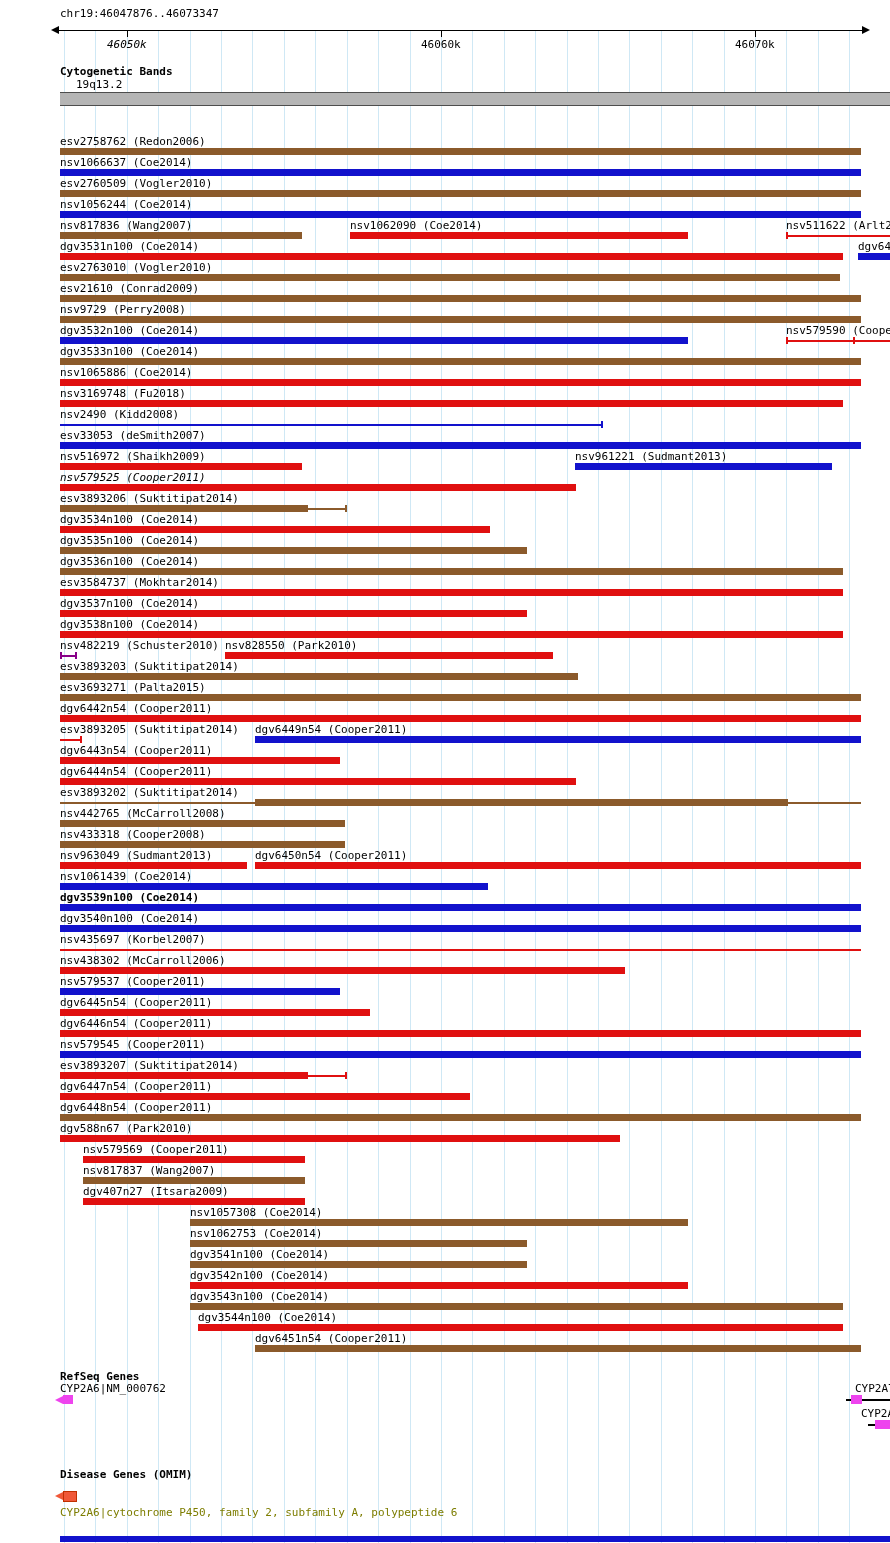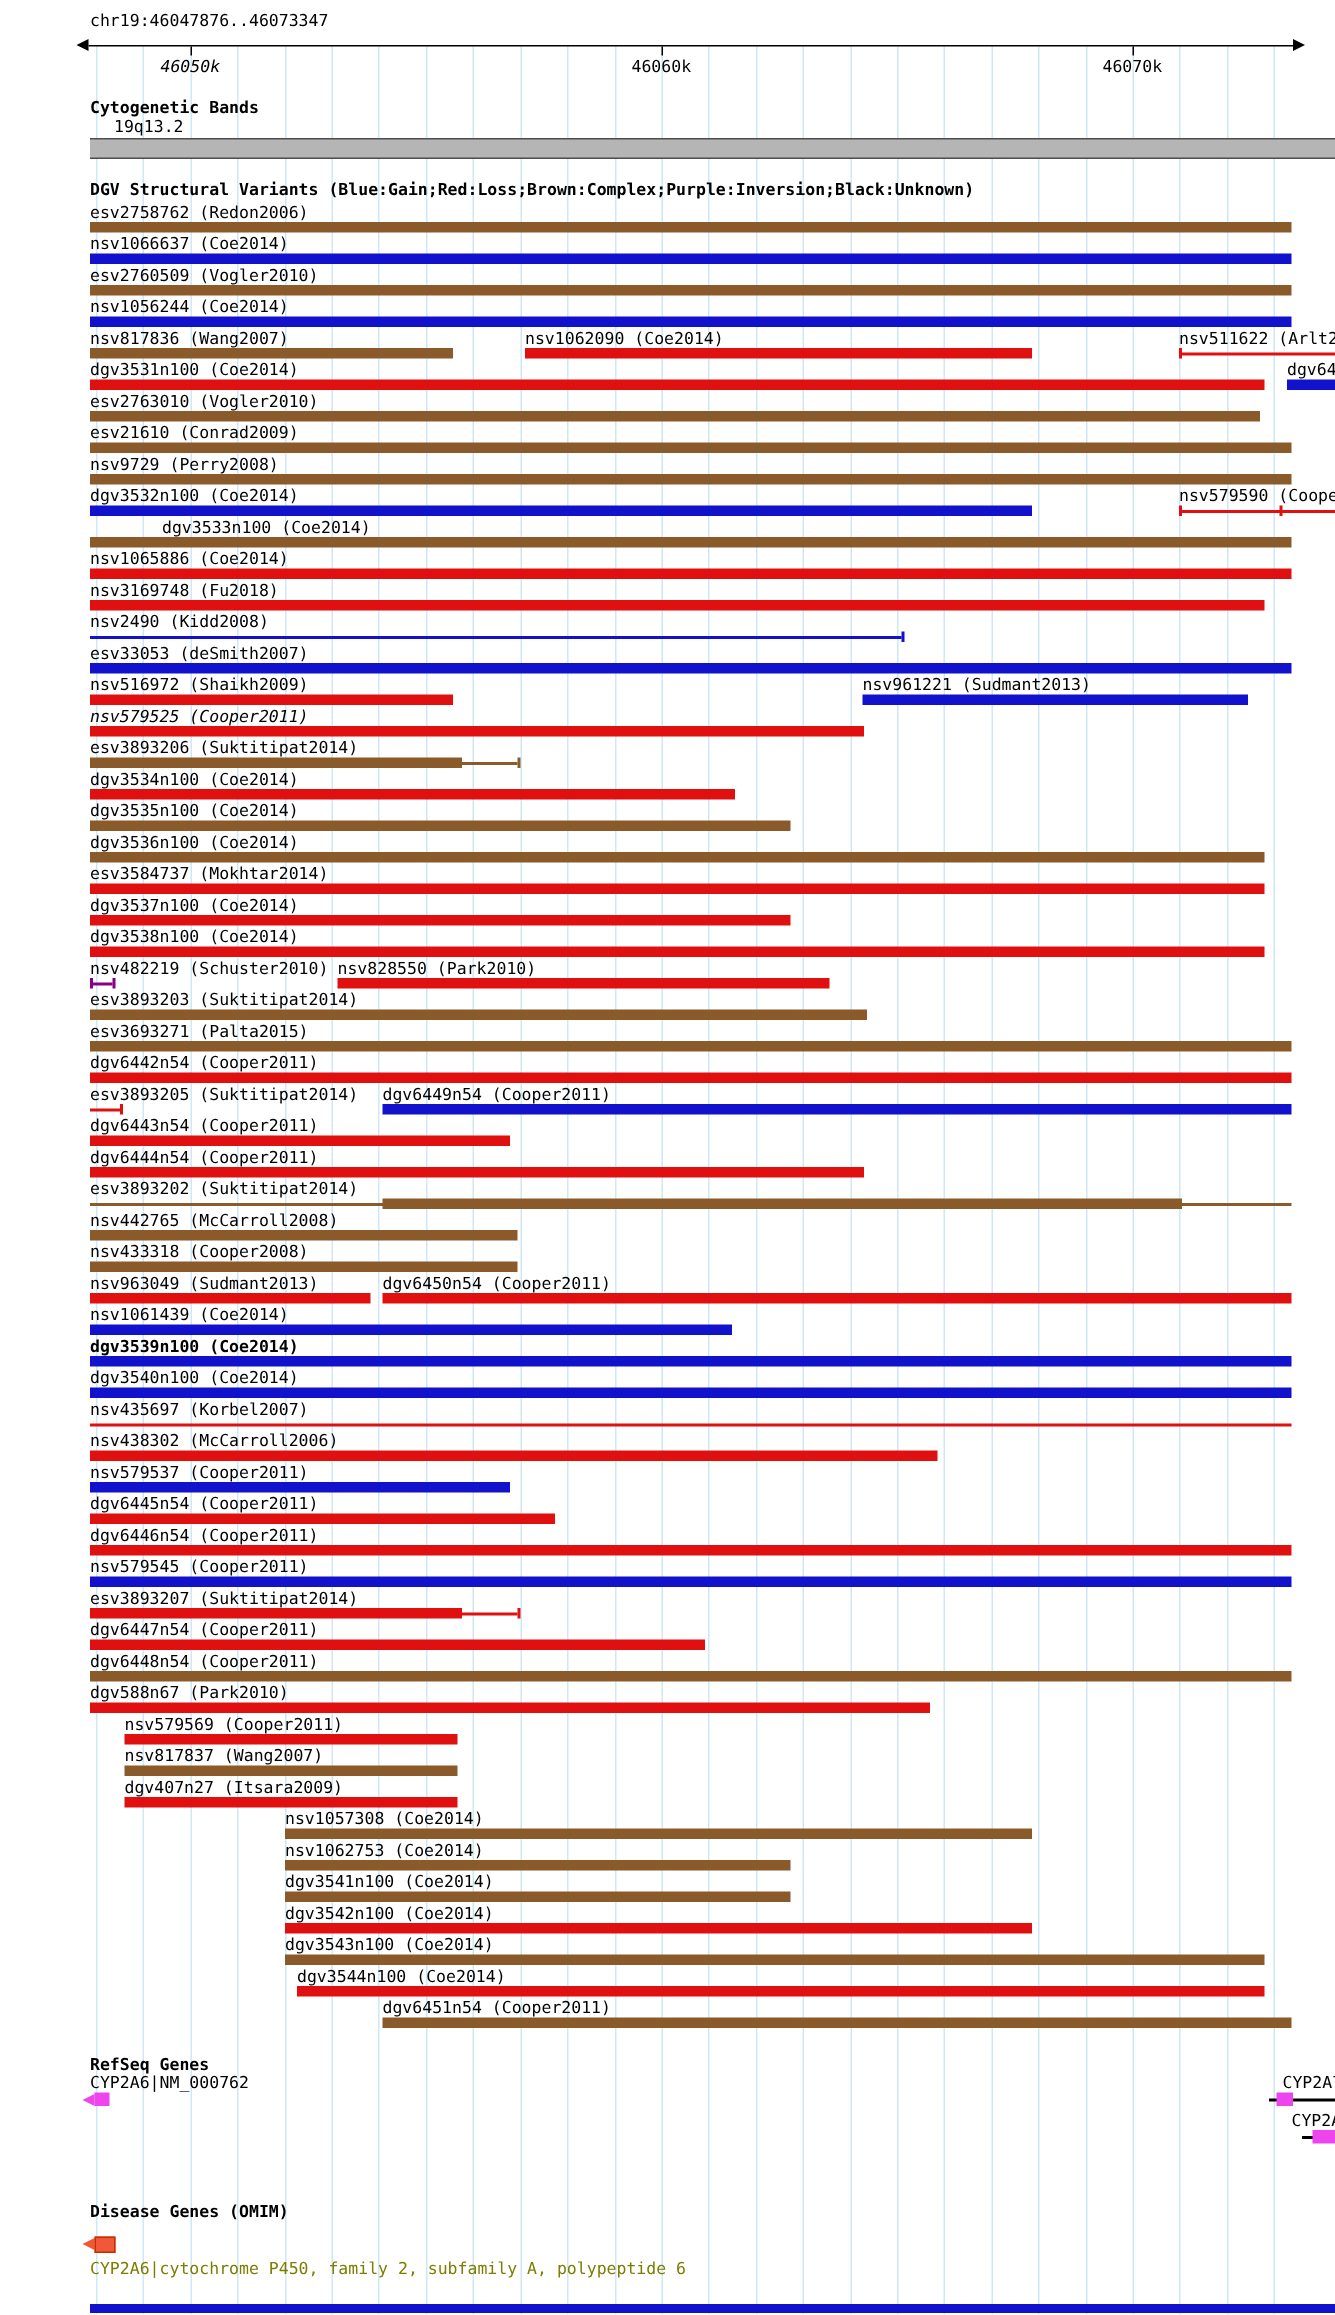--- a/index.html
+++ b/index.html
@@ -64,21 +64,20 @@
       <div class="rtick" style="left: 441px; top: 31px;"></div>
       <div class="lbl" style="left: 421px; top: 39px;">46060k</div>
       <div class="rtick" style="left: 755px; top: 31px;"></div>
       <div class="lbl" style="left: 735px; top: 39px;">46070k</div>
     </div>
 
   <div class="lbl hdr" style="left:60px;top:66px">Cytogenetic Bands</div>
   <div class="lbl" style="left:76px;top:79px">19q13.2</div>
   <div id="cytoband-bar" class="box" style="left: 60px; top: 92px; width: 830px; height: 12px; border-top: 1px solid rgb(77, 77, 77); border-bottom: 1px solid rgb(77, 77, 77); background: rgb(181, 181, 181); border-right-color: rgb(77, 77, 77); border-left-color: rgb(77, 77, 77);"></div>
 
-  <div class="lbl hdr" style="left:60px;top:121px">DGV Structural Variants (Blue:Gain;Red:Loss;Brown:Complex;Purple:Inversion;Black:Unknown)</div>
   <div id="dgv-layer" class="layer">
       <div class="lbl" style="left: 60px; top: 136px;">esv2758762 (Redon2006)</div>
       <div class="bar" style="left: 60px; top: 148px; width: 801px; background: rgb(139, 90, 43);"></div>
       <div class="lbl" style="left: 60px; top: 157px;">nsv1066637 (Coe2014)</div>
       <div class="bar" style="left: 60px; top: 169px; width: 801px; background: rgb(18, 18, 204);"></div>
       <div class="lbl" style="left: 60px; top: 178px;">esv2760509 (Vogler2010)</div>
       <div class="bar" style="left: 60px; top: 190px; width: 801px; background: rgb(139, 90, 43);"></div>
       <div class="lbl" style="left: 60px; top: 199px;">nsv1056244 (Coe2014)</div>
       <div class="bar" style="left: 60px; top: 211px; width: 801px; background: rgb(18, 18, 204);"></div>
       <div class="lbl" style="left: 60px; top: 220px;">nsv817836 (Wang2007)</div>
@@ -97,21 +96,21 @@
       <div class="lbl" style="left: 60px; top: 283px;">esv21610 (Conrad2009)</div>
       <div class="bar" style="left: 60px; top: 295px; width: 801px; background: rgb(139, 90, 43);"></div>
       <div class="lbl" style="left: 60px; top: 304px;">nsv9729 (Perry2008)</div>
       <div class="bar" style="left: 60px; top: 316px; width: 801px; background: rgb(139, 90, 43);"></div>
       <div class="lbl" style="left: 60px; top: 325px;">dgv3532n100 (Coe2014)</div>
       <div class="bar" style="left: 60px; top: 337px; width: 628px; background: rgb(18, 18, 204);"></div>
       <div class="lbl" style="left: 786px; top: 325px;">nsv579590 (Cooper2</div>
       <div class="thin" style="left: 786px; top: 340px; width: 104px; background: rgb(224, 16, 16);"></div>
       <div class="vtick" style="left: 786px; top: 337px; background: rgb(224, 16, 16);"></div>
       <div class="vtick" style="left: 853px; top: 337px; background: rgb(224, 16, 16);"></div>
-      <div class="lbl" style="left: 60px; top: 346px; margin-left: 48px;">dgv3533n100 (Coe2014)</div>
+      <div class="lbl" style="left: 60px; top: 346px;">dgv3533n100 (Coe2014)</div>
       <div class="bar" style="left: 60px; top: 358px; width: 801px; background: rgb(139, 90, 43);"></div>
       <div class="lbl" style="left: 60px; top: 367px;">nsv1065886 (Coe2014)</div>
       <div class="bar" style="left: 60px; top: 379px; width: 801px; background: rgb(224, 16, 16);"></div>
       <div class="lbl" style="left: 60px; top: 388px;">nsv3169748 (Fu2018)</div>
       <div class="bar" style="left: 60px; top: 400px; width: 783px; background: rgb(224, 16, 16);"></div>
       <div class="lbl" style="left: 60px; top: 409px;">nsv2490 (Kidd2008)</div>
       <div class="thin" style="left: 60px; top: 424px; width: 541px; background: rgb(18, 18, 204);"></div>
       <div class="vtick" style="left: 601px; top: 421px; background: rgb(18, 18, 204);"></div>
       <div class="lbl" style="left: 60px; top: 430px;">esv33053 (deSmith2007)</div>
       <div class="bar" style="left: 60px; top: 442px; width: 801px; background: rgb(18, 18, 204);"></div>

